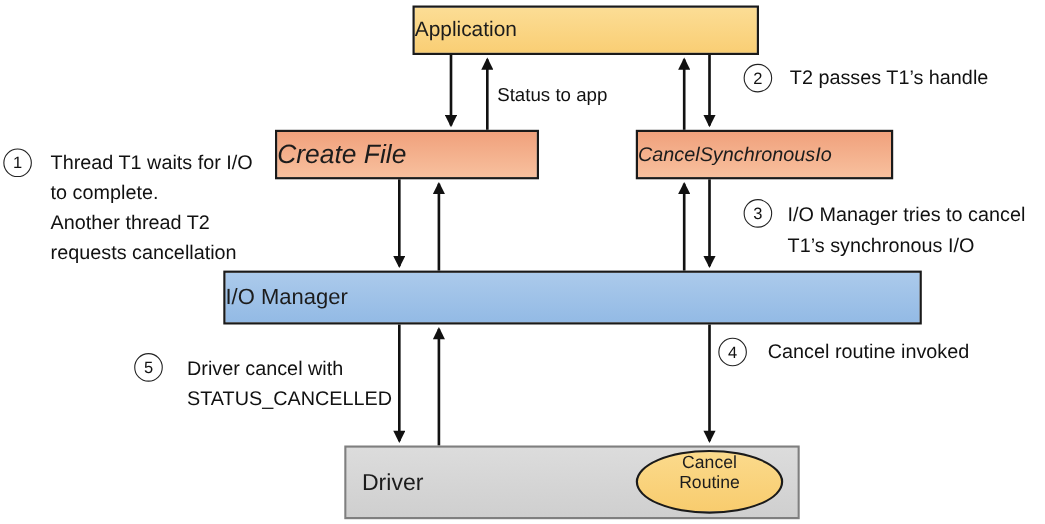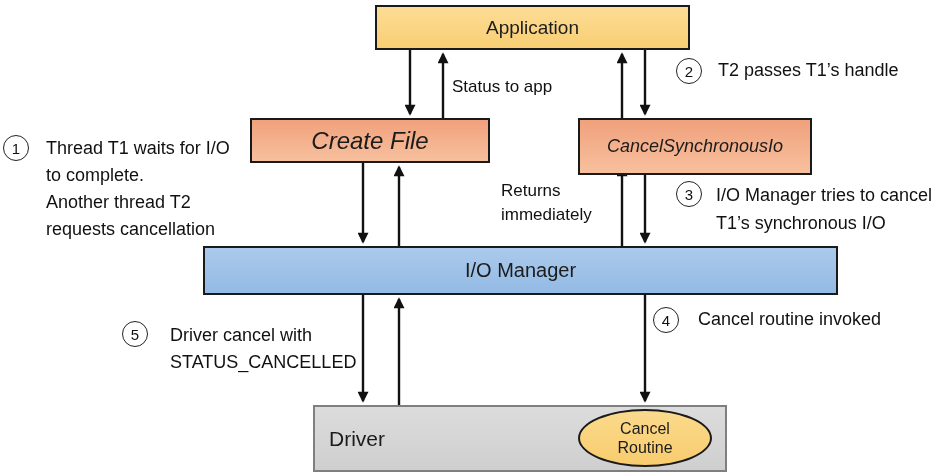--- a/index.html
+++ b/index.html
@@ -4,34 +4,34 @@
 <style>
   html,body { margin:0; padding:0; background:#ffffff; }
   #diagram-canvas {
     position:relative; width:950px; height:476px; overflow:hidden;
     background:#ffffff; color:#111;
     font-family:"Liberation Sans", sans-serif;
   }
   #arrow-layer { position:absolute; left:0; top:0; width:950px; height:476px; }
   .box {
     position:absolute; box-sizing:border-box;
-    display:flex; align-items:center; justify-content:center;
+    display:flex; align-items:center; 
     border:2px solid #1a1a1a; color:#1c1c1c;
   }
   #application-box {
     left:375px; top:5px; width:315px; height:45px;
     background:linear-gradient(180deg,#FCDD95,#F9CE74); font-size:19px;
   }
   #create-file-box {
     left:250px; top:118px; width:240px; height:45px;
     background:linear-gradient(180deg,#F0A17C,#F8C09E);
     font-style:italic; font-size:24px;
   }
   #cancel-synchronous-io-box {
-    left:578px; top:118px; width:234px; height:57px;
+    left:578px; top:118px; width:234px; height:45px;
     background:linear-gradient(180deg,#F0A17C,#F8C09E);
     font-style:italic; font-size:18px;
   }
   #io-manager-box {
     left:203px; top:246px; width:635px; height:49px;
     background:linear-gradient(180deg,#ABCAEB,#93BAE5); font-size:20px;
   }
   #driver-box {
     left:313px; top:405px; width:414px; height:67px;
     background:linear-gradient(180deg,#DCDCDC,#CFCFCF);
@@ -114,24 +114,20 @@
 
   <div class="box" id="cancel-routine-ellipse">
     <span>Cancel</span>
     <span>Routine</span>
   </div>
 
   <div class="edge-label" id="status-to-app-label">
     <span>Status to app</span>
   </div>
 
-  <div class="edge-label" id="returns-immediately-label">
-    <div>Returns</div>
-    <div>immediately</div>
-  </div>
 
   <div class="annotation" id="annotation-1">
     <span class="num-circle">1</span>
     <div class="ann-text">
       <div>Thread T1 waits for I/O</div>
       <div>to complete.</div>
       <div>Another thread T2</div>
       <div>requests cancellation</div>
     </div>
   </div>

